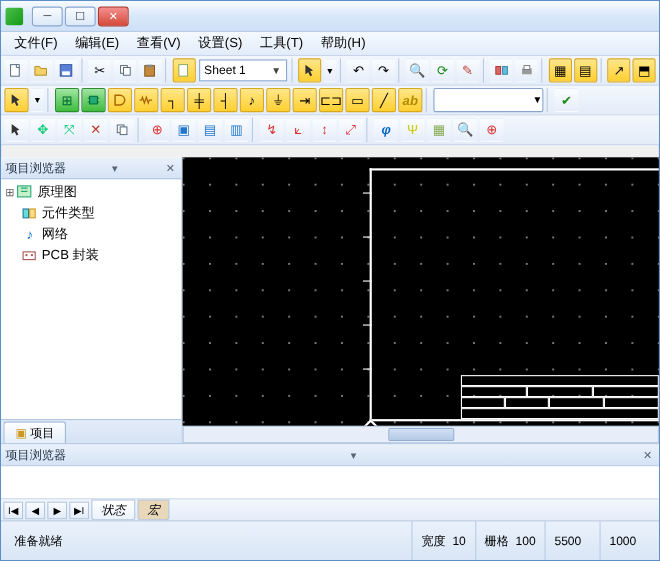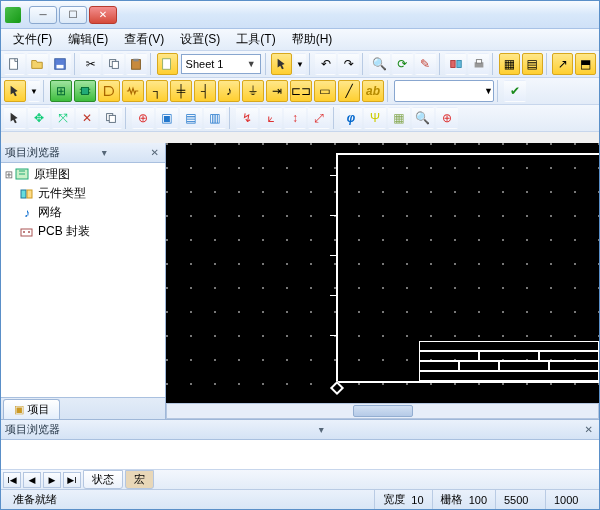--- a/index.html
+++ b/index.html
@@ -227,24 +227,25 @@
     border:1px solid #b4c6e0;
     background:linear-gradient(#fafcff,#e3ecf8);
     display:inline-flex; align-items:center; justify-content:center;
     font-size:9px;
   }
   .out-tab {
     padding:1px 8px;
     border:1px solid #b4c6e0;
     background:linear-gradient(#fff,#ecf2fb);
     border-radius: 0 0 3px 3px;
+    font-style: italic;
   }
   
   .statusbar {
-    height: 20px;
+    height: 36px;
     background: linear-gradient(#eaf1fb,#d9e6f6);
     border-top:1px solid #b9cbe4;
     display:flex; align-items:flex-start;
     font-size:11px;
     padding: 0 4px;
   }
   .status-cell {
     border-left:1px solid #b9cbe4;
     padding: 0 8px;
     height:100%;

